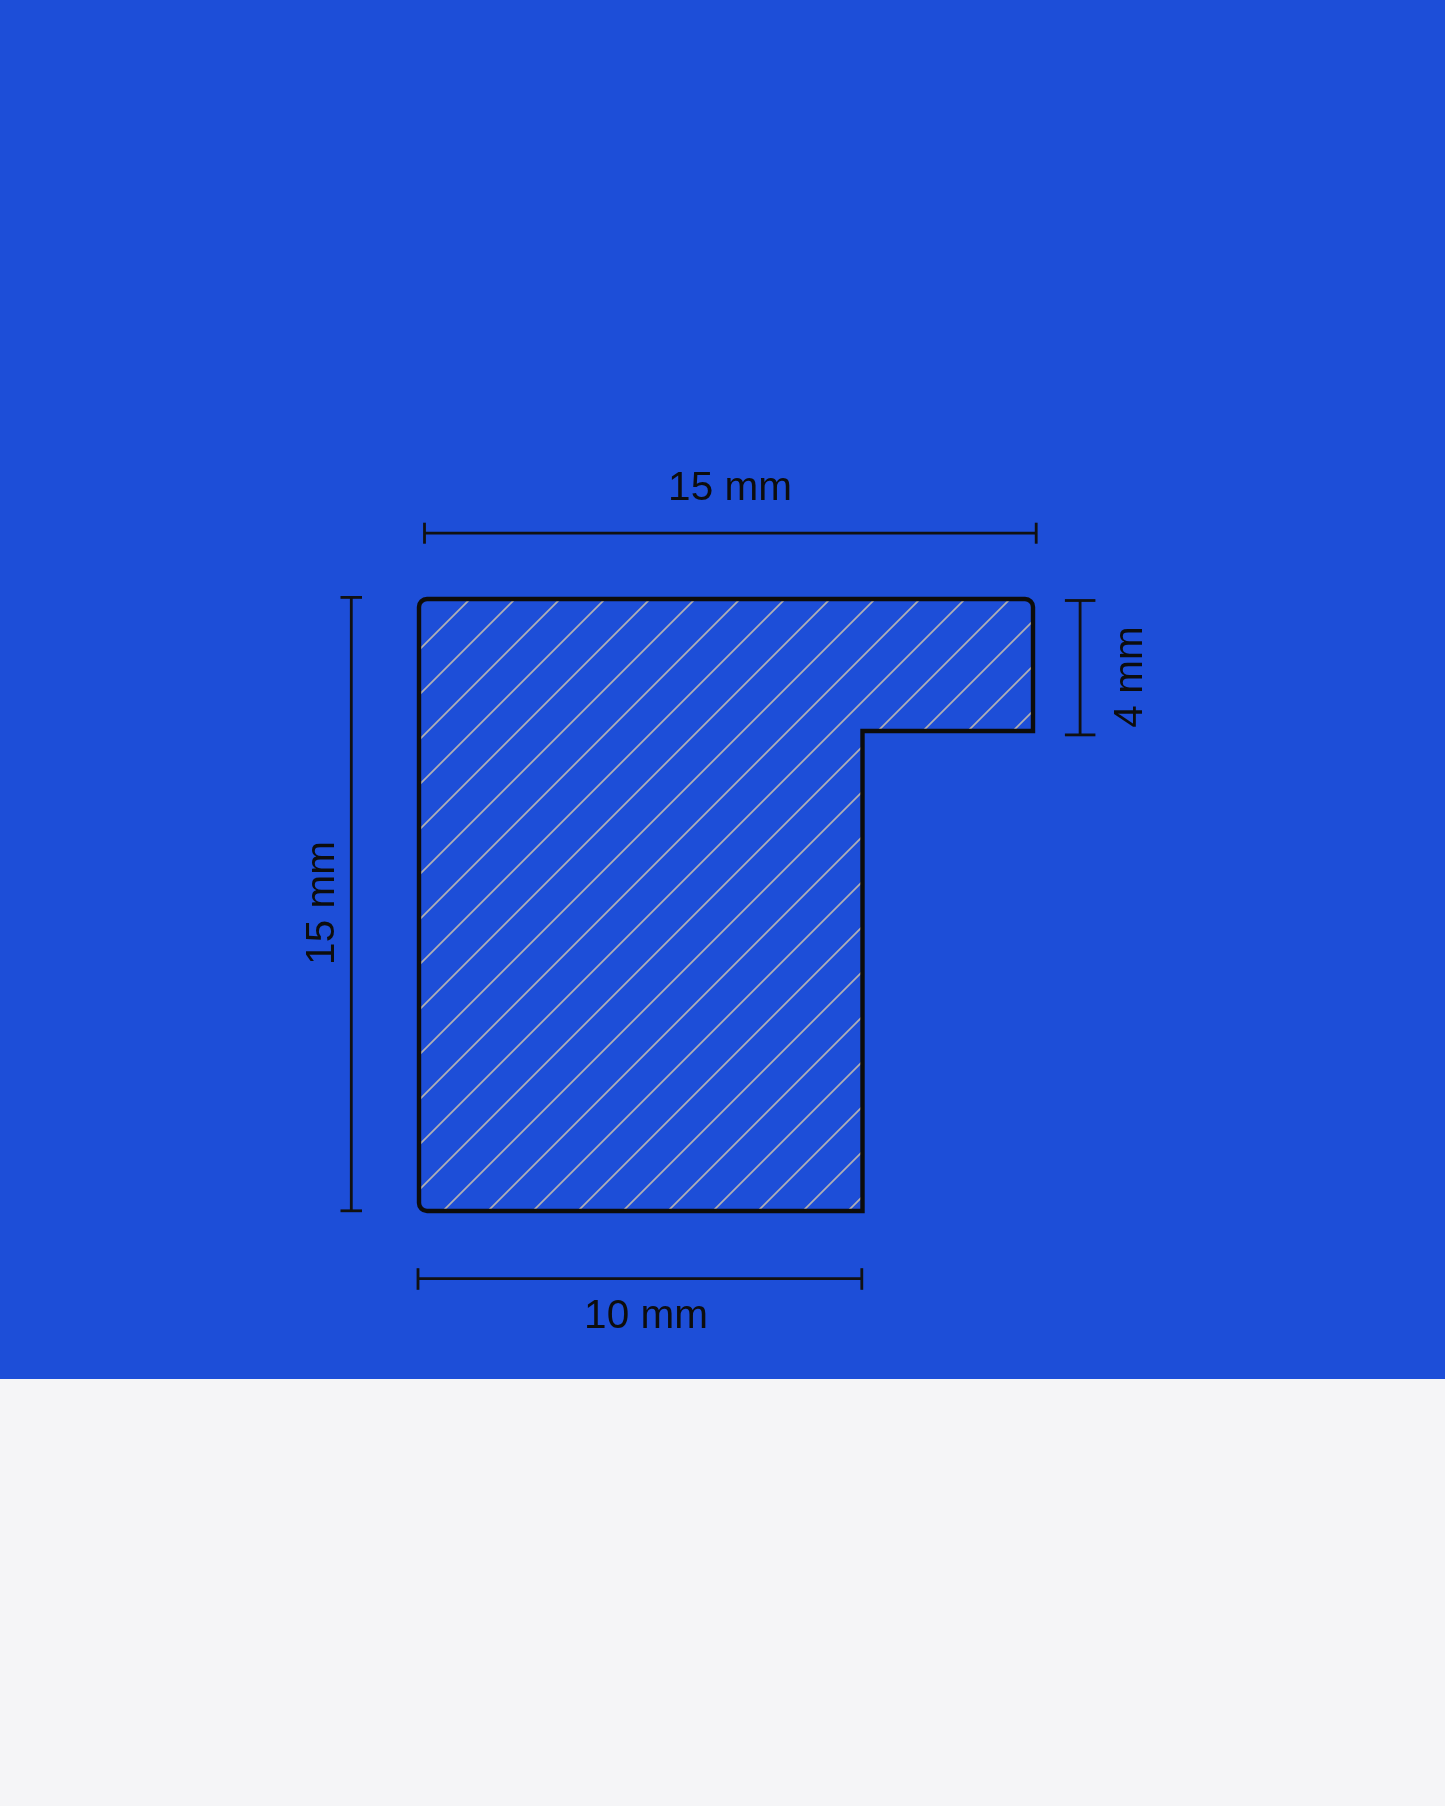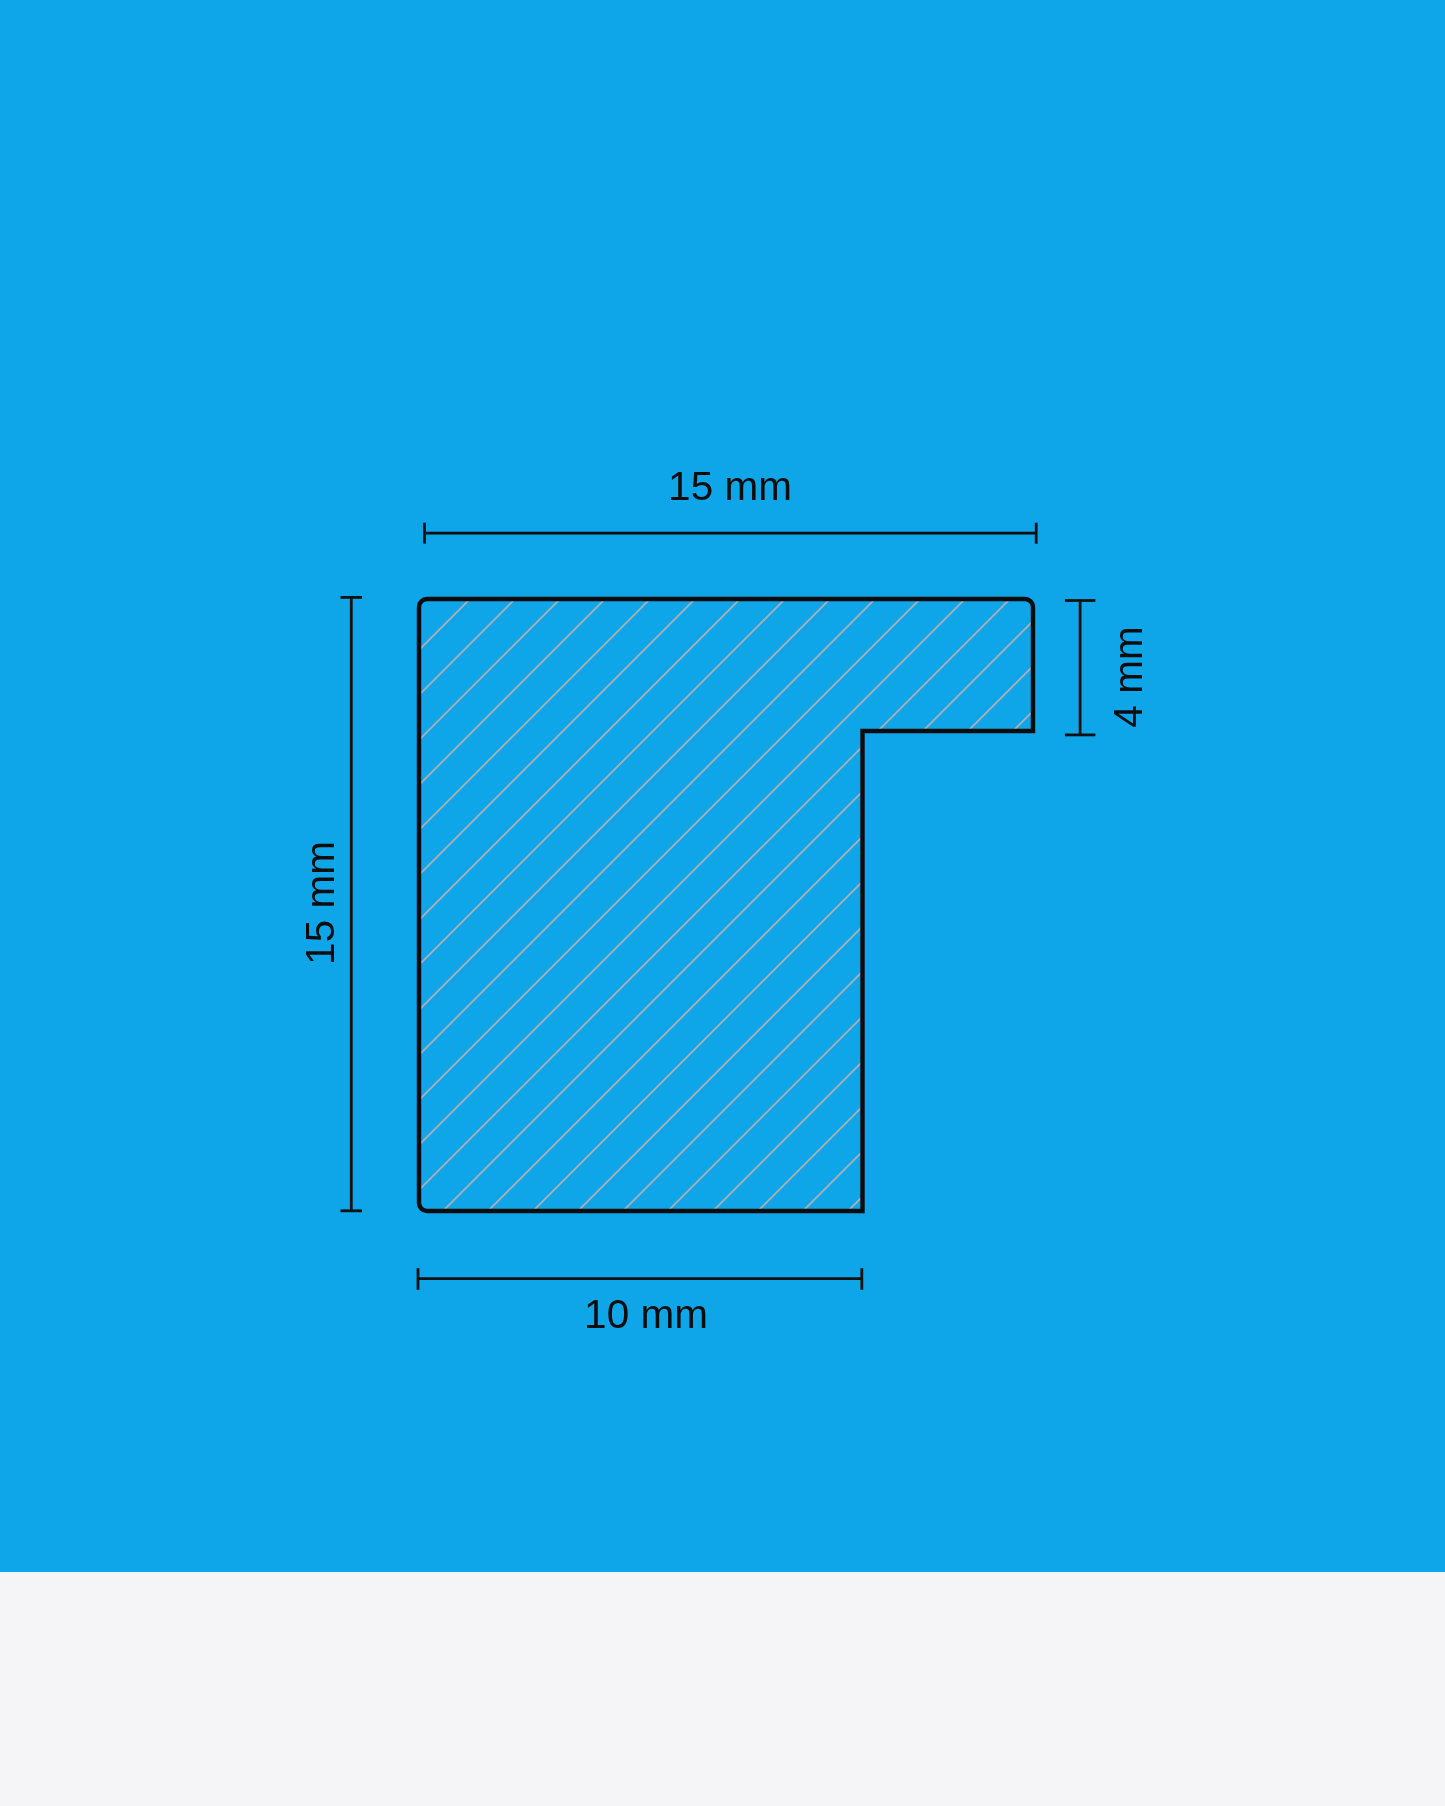--- a/index.html
+++ b/index.html
@@ -1,16 +1,16 @@
 <!DOCTYPE html>
 <html><head>
 <meta charset="utf-8">
 <style>
   html,body{margin:0;padding:0;background:#f5f5f7;}
-  .page{width:1445px;height:1572px;position:relative;overflow:hidden;background:#0ea5e9;}
+  .page{width:1445px;height:1379px;position:relative;overflow:hidden;background:#1d4ed8;}
   svg{position:absolute;left:0;top:0;}
   text{font-family:"Liberation Sans", sans-serif;fill:#0d0d0d;}
 </style>
 </head>
 <body>
 
 <div class="page">
 <svg width="1445" height="1806" viewBox="0 0 1445 1806">
   <defs>
     <clipPath id="profclip">

